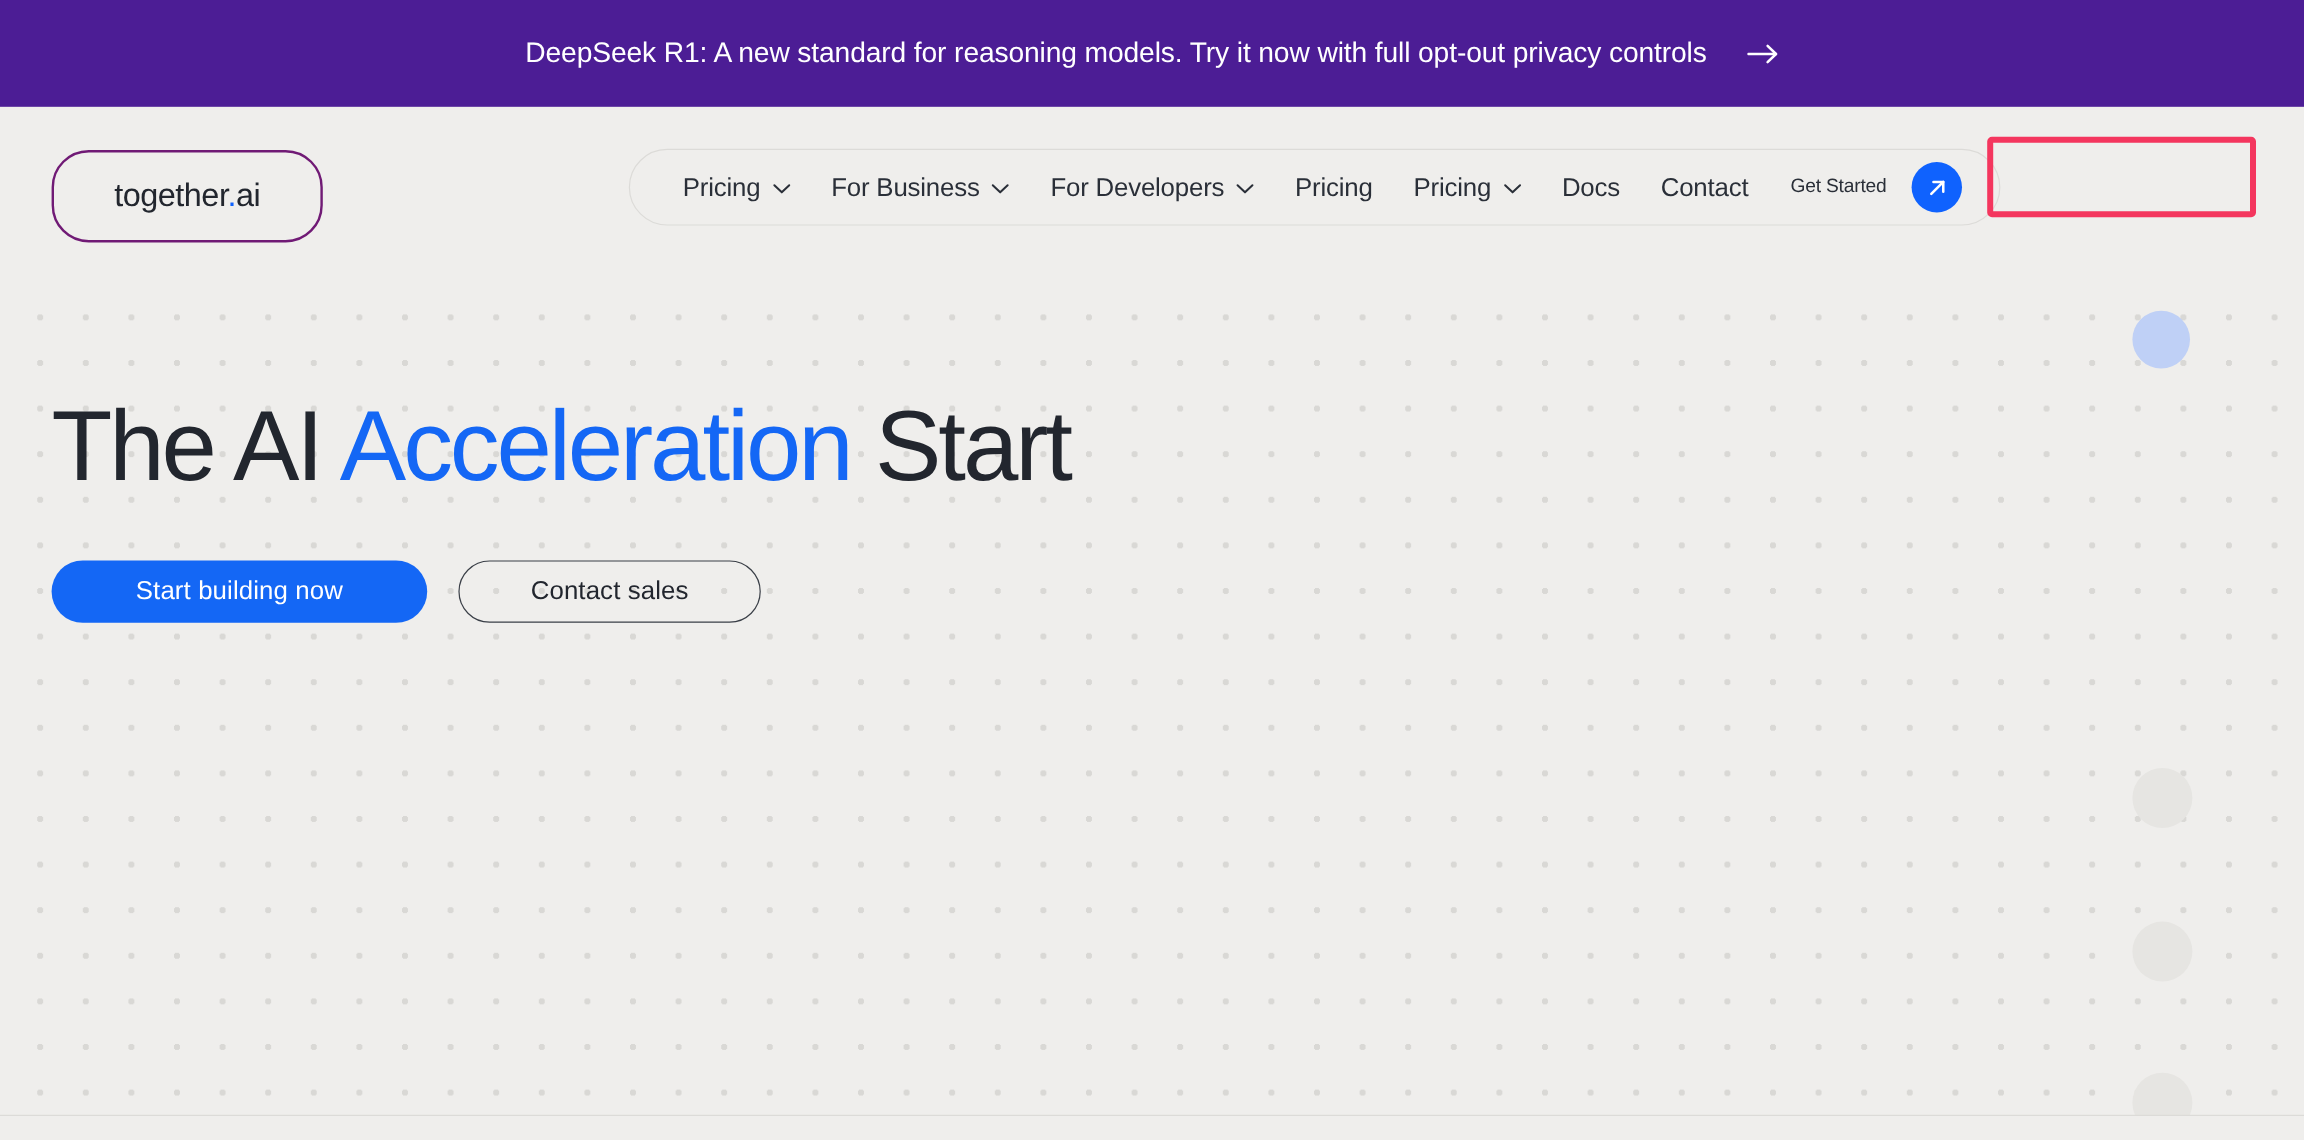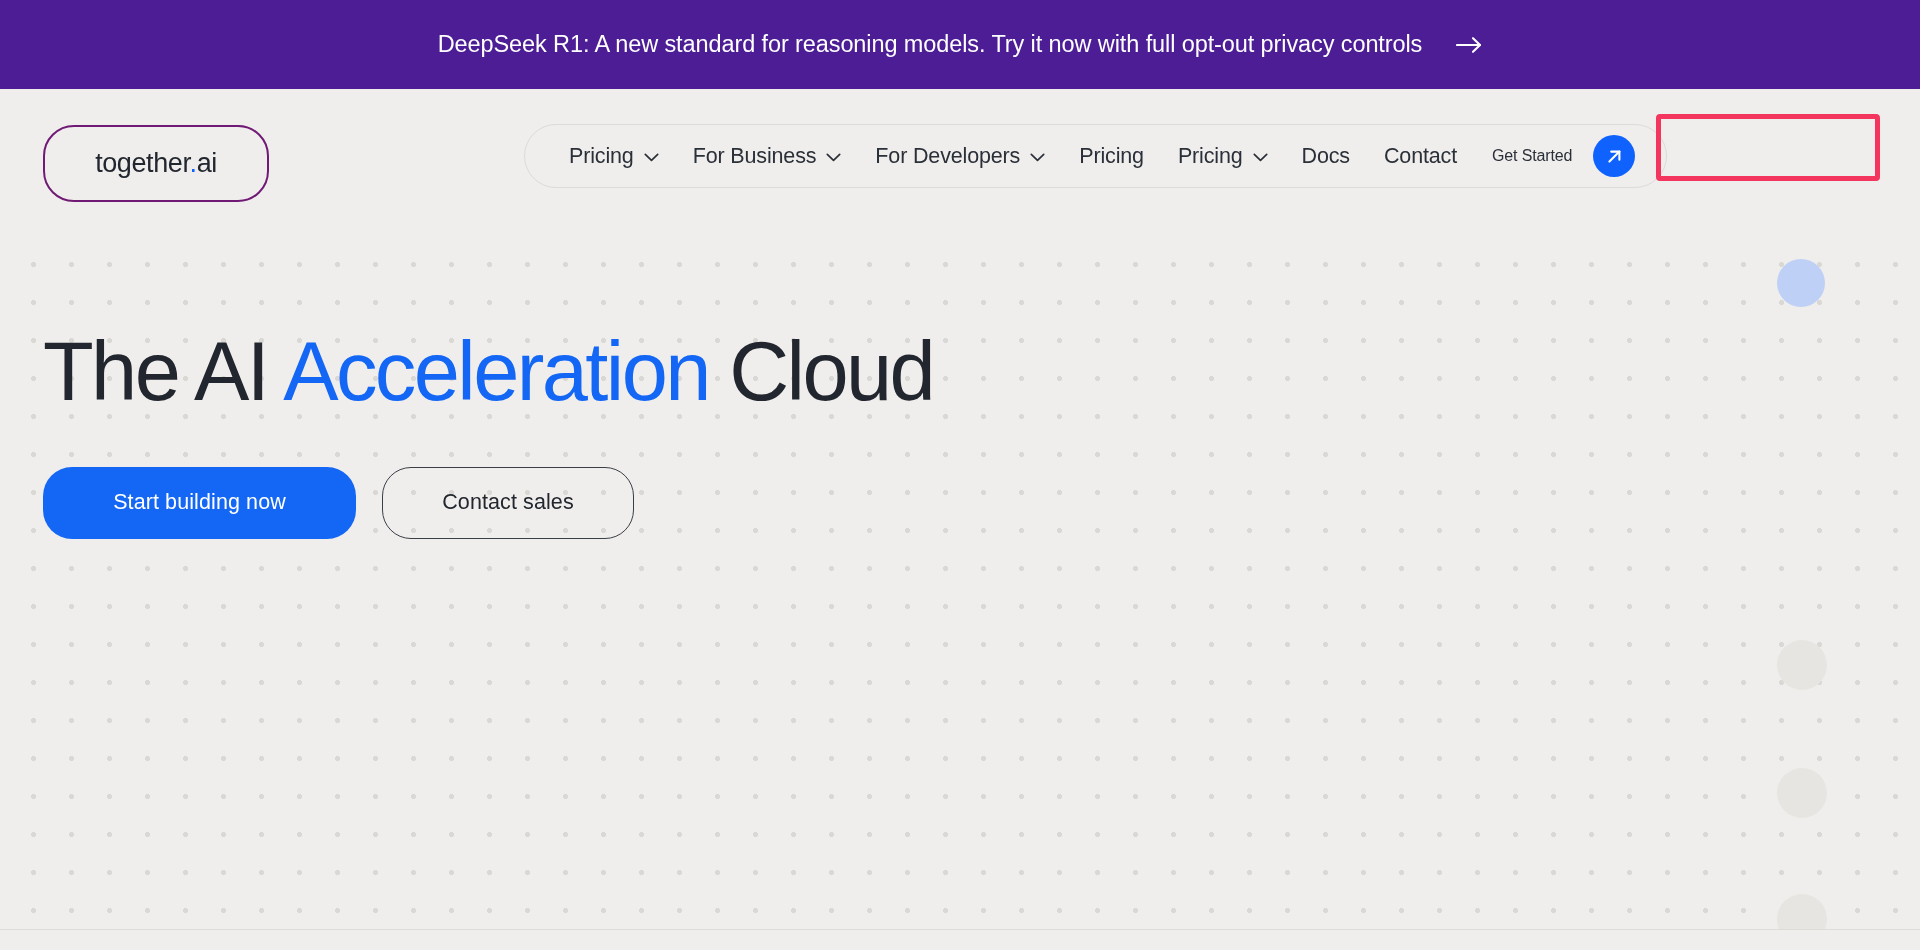--- a/index.html
+++ b/index.html
@@ -192,21 +192,21 @@
     max-width: 1180px;
   }
 
   .hero-actions {
     margin-top: 52px;
     display: flex;
     align-items: center;
     gap: 26px;
   }
   .btn {
-    height: 72px;
+    height: 52px;
     border-radius: 29px;
     display: inline-flex;
     align-items: center;
     justify-content: center;
     font-size: 21.5px;
     letter-spacing: 0.1px;
     cursor: pointer;
     white-space: nowrap;
   }
   .btn-primary {
@@ -328,21 +328,21 @@
           </svg>
         </span>
       </div>
 
     </nav>
   </div>
 
   <div class="annotation-box"></div>
 
   <div class="hero">
-    <h1 class="hero-title"><span>The AI </span><span class="accent">Acceleration</span><span> Cloud</span></h1>
+    <h1 class="hero-title"><span>The AI </span><span class="accent">Acceleration</span><span> Start</span></h1>
 
 
     <div class="hero-actions">
       <button class="btn btn-primary">Start building now</button>
       <button class="btn btn-secondary">Contact sales</button>
     </div>
   </div>
 
   <div class="bottom-strip"></div>
   <div class="bottom-divider"></div>

